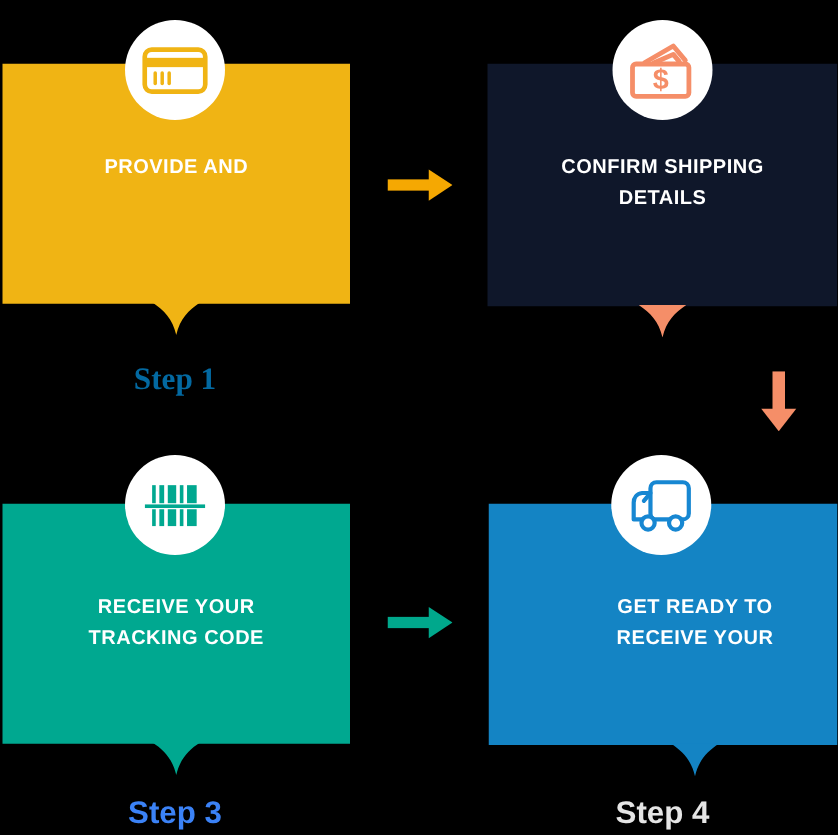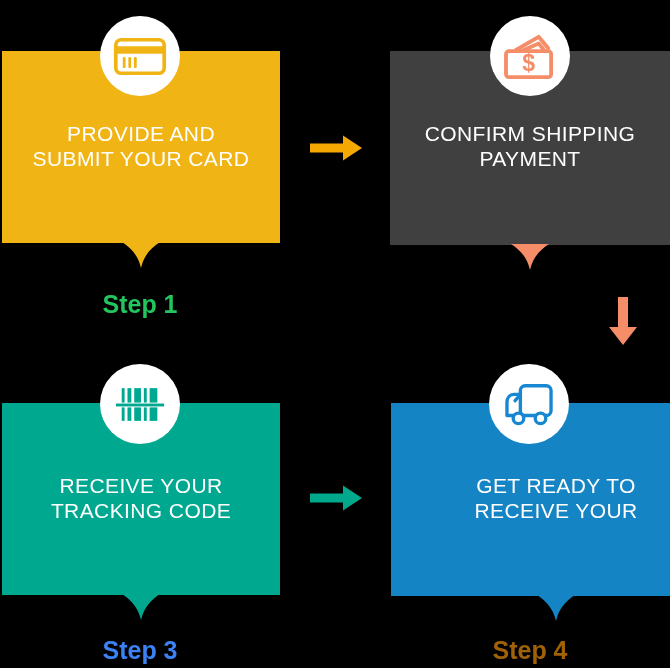--- a/index.html
+++ b/index.html
@@ -7,21 +7,21 @@
     position:relative;width:670px;height:668px;background:#000;
     overflow:hidden;font-family:"Liberation Sans",sans-serif;
   }
   .box{position:absolute;}
   #box1{left:2px;top:51px;width:278px;height:192px;}
   #box2{left:390px;top:51px;width:280px;height:194px;}
   #box3{left:2px;top:403px;width:278px;height:192px;}
   #box4{left:391px;top:403px;width:330px;height:193px;}
   .box-text{
     position:absolute;left:8px;right:8px;top:70px;text-align:center;
-    color:#fff;font-weight:normal;font-size:21px;line-height:25px;letter-spacing:.4px;
+    color:#fff;font-weight:bold;font-size:16px;line-height:25px;letter-spacing:.4px;
   }
   .tail{
     position:absolute;left:50%;top:calc(100% - 1px);transform:translateX(-50%);
     width:38px;height:26px;display:block;
   }
   .badge{
     position:absolute;width:80px;height:80px;border-radius:50%;background:#fff;
     display:flex;align-items:center;justify-content:center;
   }
   #badge1{left:100px;top:16px;}
@@ -43,43 +43,42 @@
   svg{display:block;}
 </style>
 </head>
 <body>
 
 <div class="canvas">
 
   <div class="box" id="box1" style="background-color: rgb(240, 180, 20);">
     <div class="box-text">
       <div>PROVIDE AND</div>
-      <div>SUBMIT YOUR CARD</div>
     </div>
     <svg class="tail" viewBox="0 0 38 26" style="color: rgb(240, 180, 20);">
       <path d="M0,0 H38 C29,6 22,13 19,26 C16,13 9,6 0,0 Z" fill="currentColor"></path>
     </svg>
   </div>
   <div class="badge" id="badge1" style="color: rgb(240, 180, 20);">
     <svg width="54" height="43" viewBox="0 0 58 46">
       <rect x="3" y="5" width="52" height="36" rx="6" fill="none" stroke="currentColor" stroke-width="4"></rect>
       <rect x="3.5" y="12" width="51" height="8" fill="currentColor"></rect>
       <g stroke="currentColor" stroke-width="3" stroke-linecap="round">
         <line x1="12" y1="25" x2="12" y2="34"></line>
         <line x1="18" y1="25" x2="18" y2="34"></line>
         <line x1="24" y1="25" x2="24" y2="34"></line>
       </g>
     </svg>
   </div>
-  <div class="step-label" id="label1" style="color: #22c55e;">Step 1</div>
+  <div class="step-label" id="label1" style="color: #0369a1; font-family: Liberation Serif, serif;">Step 1</div>
 
-  <div class="box" id="box2" style="background-color: #404040;">
+  <div class="box" id="box2" style="background-color: #0f172a;">
     <div class="box-text">
       <div>CONFIRM SHIPPING</div>
-      <div>PAYMENT</div>
+      <div>DETAILS</div>
     </div>
     <svg class="tail" viewBox="0 0 38 26" style="color: rgb(245, 142, 104);">
       <path d="M0,0 H38 C29,6 22,13 19,26 C16,13 9,6 0,0 Z" fill="currentColor"></path>
     </svg>
   </div>
   <div class="badge" id="badge2" style="color: rgb(245, 142, 104);">
     <svg width="56" height="48" viewBox="0 0 58 50">
       <g fill="none" stroke="currentColor" stroke-width="4" stroke-linejoin="round" stroke-linecap="round">
         <path d="M14,19 L38,5 L48,17"></path>
         <path d="M22,19 L38,12 L43,18"></path>
@@ -132,21 +131,21 @@
         <rect x="19" y="5" width="32" height="31" rx="5"></rect>
         <path d="M19,14 H12 C7.5,14.5 5,18 5,22 V36 H19"></path>
         <line x1="16.5" y1="17" x2="13.5" y2="20.5"></line>
       </g>
       <g fill="#ffffff" stroke="currentColor" stroke-width="3.5">
         <circle cx="17" cy="39" r="5.5"></circle>
         <circle cx="40" cy="39" r="5.5"></circle>
       </g>
     </svg>
   </div>
-  <div class="step-label" id="label4" style="color: #a16207;">Step 4</div>
+  <div class="step-label" id="label4" style="color: #e5e5e5;">Step 4</div>
 
   <div class="arrow" id="arrow-1-2" style="color: rgb(245, 168, 2);">
     <svg width="52" height="26" viewBox="0 0 52 26">
       <rect x="0" y="8.5" width="35" height="9" fill="currentColor"></rect>
       <polygon points="33,0.5 52,13 33,25.5" fill="currentColor"></polygon>
     </svg>
   </div>
 
   <div class="arrow" id="arrow-2-3" style="color: rgb(245, 142, 104);">
     <svg width="30" height="48" viewBox="0 0 30 48">

